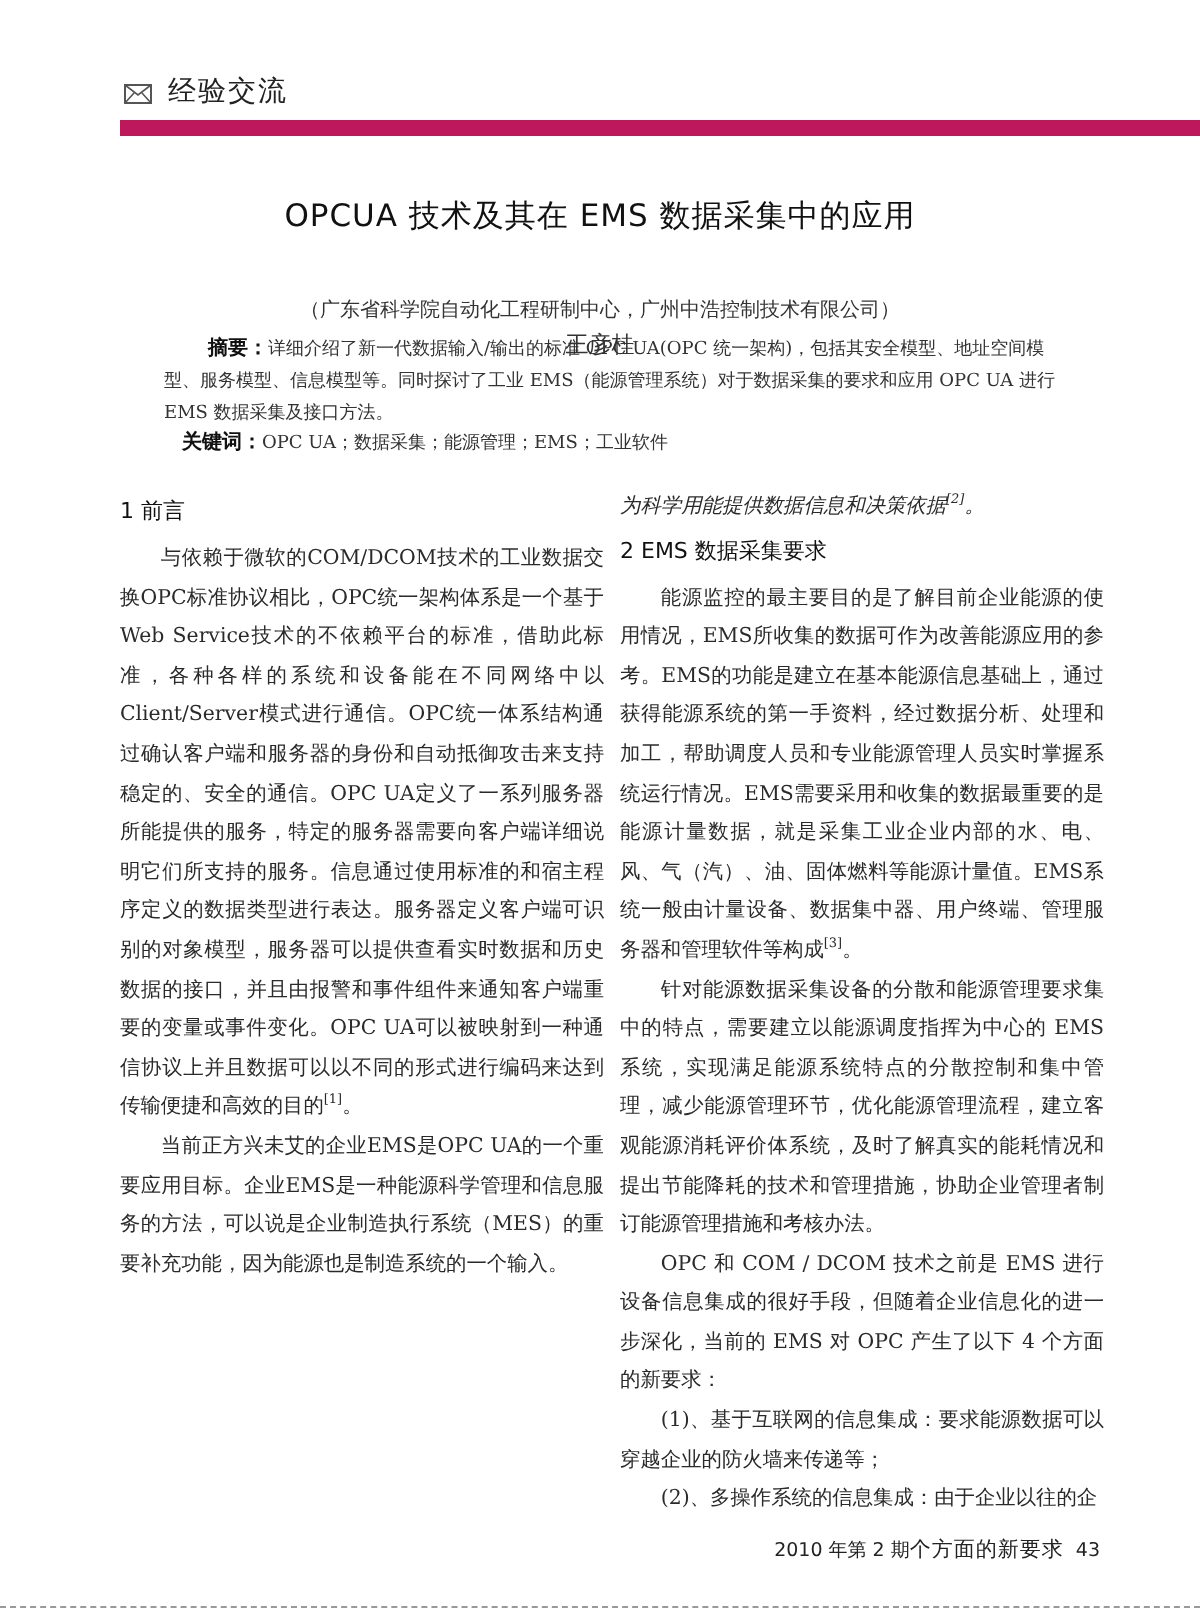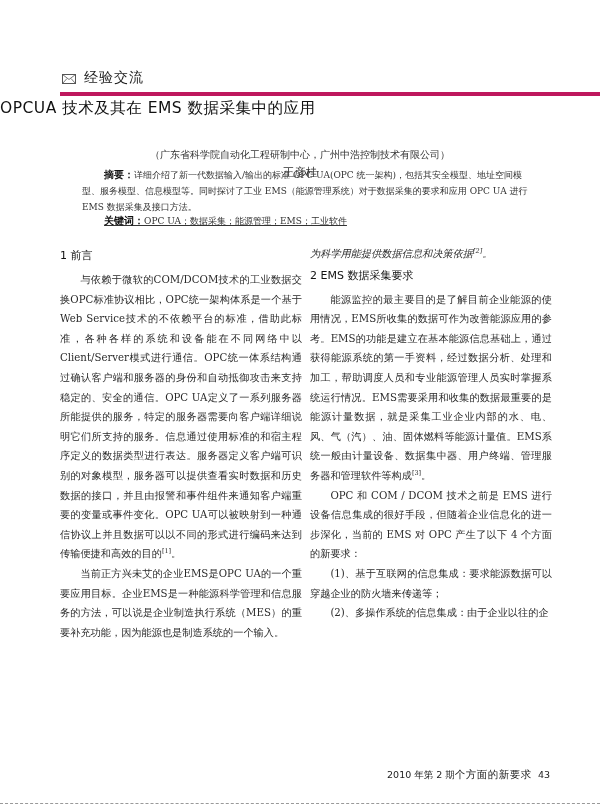--- a/index.html
+++ b/index.html
@@ -1,50 +1,50 @@
 <!DOCTYPE html>
 <html><head>
 <meta charset="utf-8">
 <style>
   html, body { margin: 0; padding: 0; }
   body {
     width: 600px; height: 811px; background: #ffffff; position: relative; overflow: hidden;
     font-family: "DejaVu Serif", "Liberation Serif", serif; color: #222;
   }
   .header {
-    position: absolute; left: 60px; top: 66px; width: 540px; height: 26px;
-    border-bottom: 4px solid #be185d;
+    position: absolute; left: 60px; top: 34px; width: 540px; height: 26px;
+    border-bottom: 8px solid #be185d;
   }
   .header .mail {
     position: absolute; left: 2px; top: 8px; width: 14px; height: 10px;
   }
   .header .section-name {
     position: absolute; left: 24px; top: 3px; font-family: "DejaVu Sans", sans-serif;
     font-size: 14px; color: #222; letter-spacing: 1px;
   }
   .title {
-    position: absolute; left: 0; width: 600px; top: 98px; 
+    position: absolute; left: 0; width: 600px; top: 98px; text-align: center;
     font-family: "DejaVu Sans", sans-serif; font-size: 15.5px; color: #111; letter-spacing: 0.5px;
   }
   .author {
     position: absolute; left: 0; width: 600px; top: 129px; text-align: center;
     font-size: 11.5px; color: #333; margin-top: 36px;
   }
   .affil {
     position: absolute; left: 0; width: 600px; top: 148px; text-align: center;
     font-size: 10px; color: #333;
   }
   .abstract {
     position: absolute; left: 82px; top: 167px; width: 458px;
     font-size: 9px; line-height: 16px; color: #333; text-indent: 0;
   }
   .abstract .lbl { font-family: "DejaVu Sans", sans-serif; font-weight: bold; font-size: 10px; color: #111; }
   .abstract .first { padding-left: 22px; }
   .keywords {
-    position: absolute; left: 104px; top: 214px; width: 436px; font-size: 9px; color: #333; text-decoration: underline;
+    position: absolute; left: 91px; top: 214px; width: 436px; font-size: 9px; color: #333;
   }
   .keywords .lbl { font-family: "DejaVu Sans", sans-serif; font-weight: bold; font-size: 10px; color: #111; }
   .col {
     position: absolute; top: 244px; width: 242px; font-size: 10.2px; line-height: 19.6px; color: #2a2a2a;
     text-align: justify;
   }
   .col.left { left: 60px; }
   .col.right { left: 310px; }
   .h2 {
     font-family: "DejaVu Sans", sans-serif; font-size: 11px; color: #111; margin: 2px 0 4px 0;
@@ -88,20 +88,21 @@
 <div class="col left">
   <div class="h2">1  前言</div>
   <p class="p"><span>与依赖于微软的COM/DCOM技术的工业数据交换OPC标准协议相比，OPC统一架构体系是一个基于Web Service技术的不依赖平台的标准，借助此标准，各种各样的系统和设备能在不同网络中以Client/Server模式进行通信。OPC统一体系结构通过确认客户端和服务器的身份和自动抵御攻击来支持稳定的、安全的通信。OPC UA定义了一系列服务器所能提供的服务，特定的服务器需要向客户端详细说明它们所支持的服务。信息通过使用标准的和宿主程序定义的数据类型进行表达。服务器定义客户端可识别的对象模型，服务器可以提供查看实时数据和历史数据的接口，并且由报警和事件组件来通知客户端重要的变量或事件变化。OPC UA可以被映射到一种通信协议上并且数据可以以不同的形式进行编码来达到传输便捷和高效的目的</span><sup>[1]</sup><span>。</span></p>
   <p class="p">当前正方兴未艾的企业EMS是OPC UA的一个重要应用目标。企业EMS是一种能源科学管理和信息服务的方法，可以说是企业制造执行系统（MES）的重要补充功能，因为能源也是制造系统的一个输入。</p>
 </div>
 
 <div class="col right">
   <p class="p noindent"><span>为科学用能提供数据信息和决策依据</span><sup>[2]</sup><span>。</span></p>
   <div class="h2">2  EMS 数据采集要求</div>
   <p class="p"><span>能源监控的最主要目的是了解目前企业能源的使用情况，EMS所收集的数据可作为改善能源应用的参考。EMS的功能是建立在基本能源信息基础上，通过获得能源系统的第一手资料，经过数据分析、处理和加工，帮助调度人员和专业能源管理人员实时掌握系统运行情况。EMS需要采用和收集的数据最重要的是能源计量数据，就是采集工业企业内部的水、电、风、气（汽）、油、固体燃料等能源计量值。EMS系统一般由计量设备、数据集中器、用户终端、管理服务器和管理软件等构成</span><sup>[3]</sup><span>。</span></p>
+  <p class="p">针对能源数据采集设备的分散和能源管理要求集中的特点，需要建立以能源调度指挥为中心的 EMS 系统，实现满足能源系统特点的分散控制和集中管理，减少能源管理环节，优化能源管理流程，建立客观能源消耗评价体系统，及时了解真实的能耗情况和提出节能降耗的技术和管理措施，协助企业管理者制订能源管理措施和考核办法。</p>
   <p class="p">OPC 和 COM / DCOM 技术之前是 EMS 进行设备信息集成的很好手段，但随着企业信息化的进一步深化，当前的 EMS 对 OPC 产生了以下 4 个方面的新要求：</p>
   <p class="p">(1)、基于互联网的信息集成：要求能源数据可以穿越企业的防火墙来传递等；</p>
   <p class="p">(2)、多操作系统的信息集成：由于企业以往的企</p>
 </div>
 
 <div class="footer">
   <span>2010 年第 2 期</span><span class="journal">个方面的新要求</span>&nbsp;&nbsp;<span>43</span>
 </div>
 
 <div class="dashline"></div>

